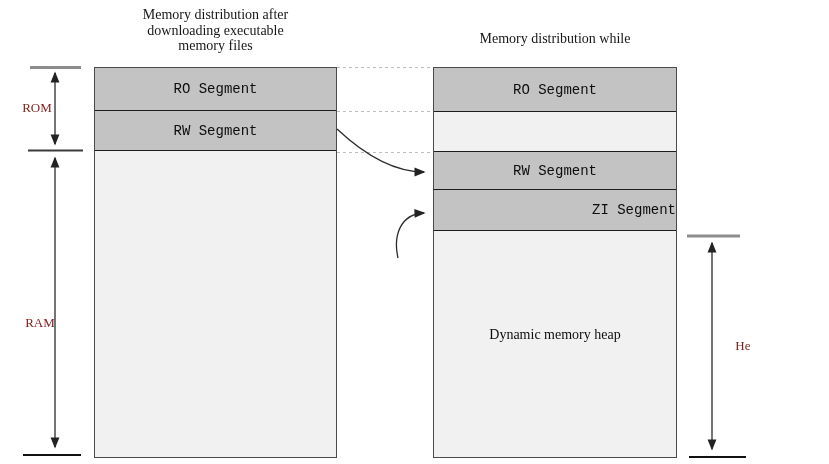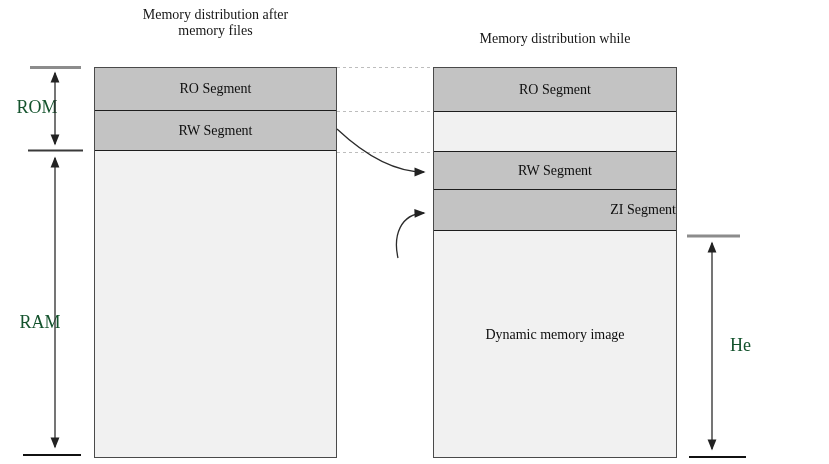--- a/index.html
+++ b/index.html
@@ -42,38 +42,38 @@
     box-sizing: border-box;
     display: flex;
     align-items: center;
     justify-content: center;
     font-size: 14px;
     color: #0d0d0d;
     flex: 0 0 auto;
   }
   .seg.gray  { background: #c3c3c3; }
   .seg.light { background: #f1f1f1; }
-  .seg.divided { border-bottom: 1.6px solid #1d1d1d; }
+  .seg.divided { border-bottom: 1.6px solid #1d1d1d; font-family: Liberation Mono, monospace; }
 
   
   .lseg-ro    { height: 43px; }
   .lseg-rw    { height: 40px; }
   .lseg-empty { flex: 1 1 auto; }
 
   
   .rseg-ro    { height: 44px; }
   .rseg-gap   { height: 40px; }
   .rseg-rw    { height: 38px; }
   .rseg-zi    { height: 41px; justify-content: flex-end; }
   .rseg-heap  { flex: 1 1 auto; padding-bottom: 18px; }
 
   .side-label {
     position: absolute;
-    font-size: 18px;
-    color: #14532d;
+    font-size: 13px;
+    color: #7f1d1d;
     text-align: center;
     line-height: 15.5px;
   }
   #label-rom   { left: 12px;  top: 100px; width: 50px; }
   #label-ram   { left: 16px;   top: 315px; width: 48px; }
   #label-zi-end{ left: 729px; top: 228px; width: 98px; }
   #label-heap  { left: 725px; top: 338px; width: 48px; }
 
   #overlay {
     position: absolute;
@@ -83,20 +83,21 @@
     pointer-events: none;
   }
 </style>
 </head>
 <body>
 
 <div id="stage">
 
   <div id="title-left" class="title">
     <div>Memory distribution after</div>
+    <div>downloading executable</div>
     <div>memory files</div>
   </div>
   <div id="title-right" class="title">
     <div>Memory distribution while</div>
   </div>
 
   <div id="col-left" class="mem-column">
     <div class="seg gray divided lseg-ro">
       <span>RO Segment</span>
     </div>
@@ -115,21 +116,21 @@
     <div class="seg light divided rseg-gap">
       <span></span>
     </div>
     <div class="seg gray divided rseg-rw">
       <span>RW Segment</span>
     </div>
     <div class="seg gray divided rseg-zi">
       <span>ZI Segment</span>
     </div>
     <div class="seg light rseg-heap">
-      <span>Dynamic memory image</span>
+      <span>Dynamic memory heap</span>
     </div>
   </div>
 
   <div id="label-rom" class="side-label">ROM</div>
   <div id="label-ram" class="side-label">RAM</div>
   <div id="label-heap" class="side-label">Heap</div>
 
   <svg id="overlay" viewBox="0 0 829 464" xmlns="http://www.w3.org/2000/svg">
     <defs>
       <marker id="ah" viewBox="0 0 10 10" refX="8.6" refY="5" markerWidth="10" markerHeight="8.5" orient="auto-start-reverse">

